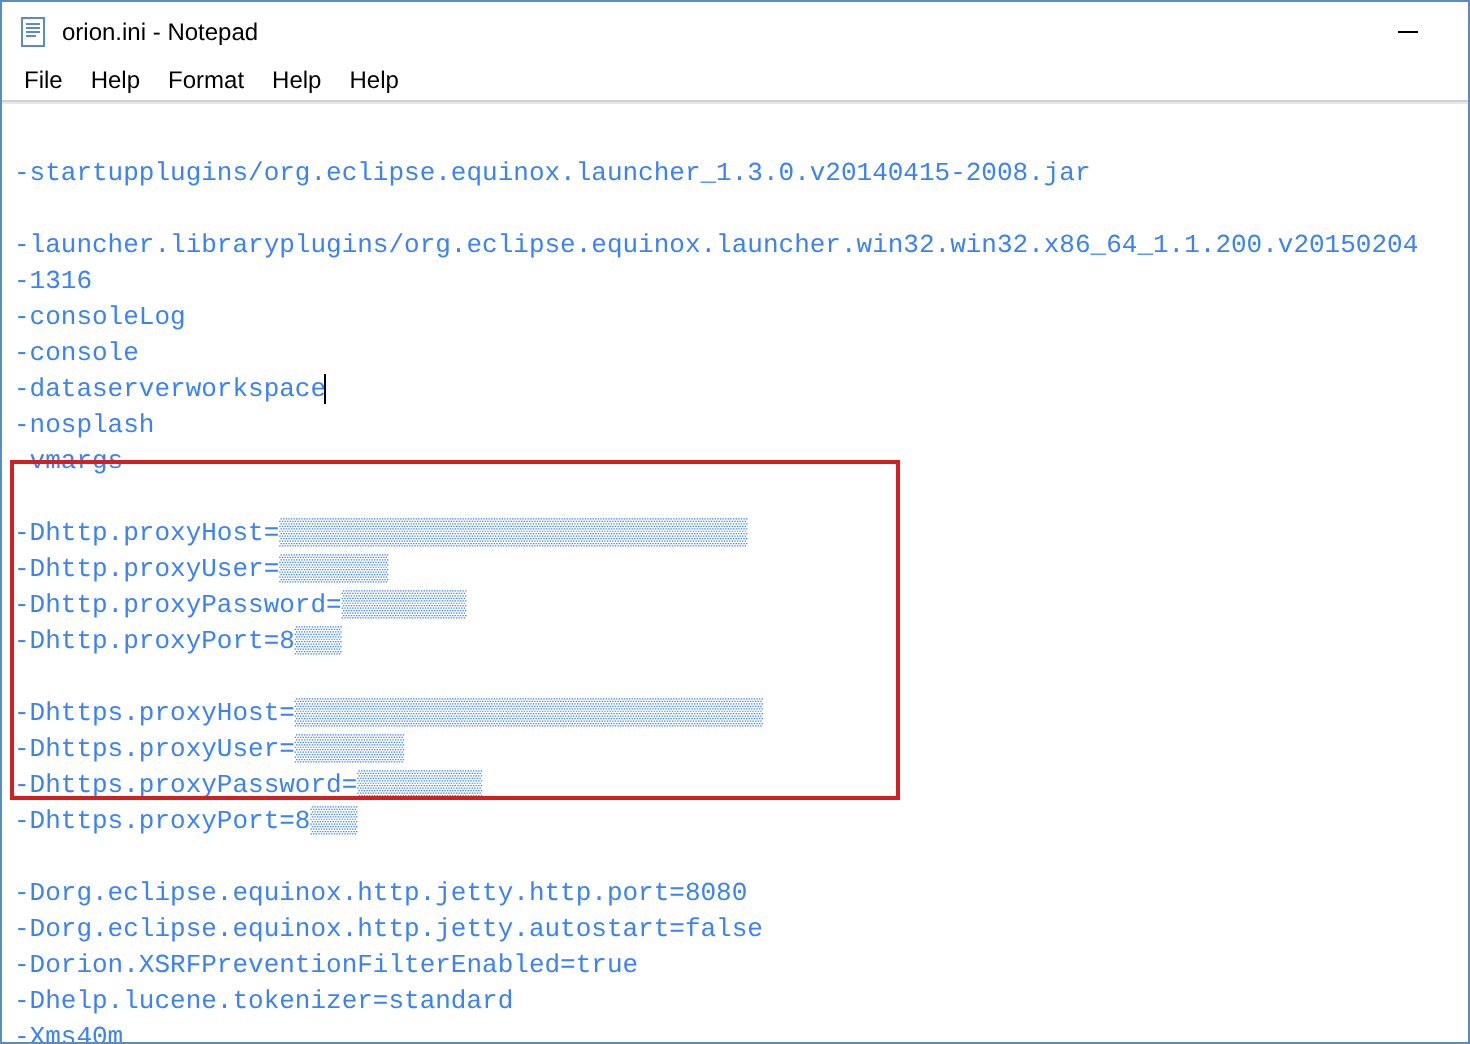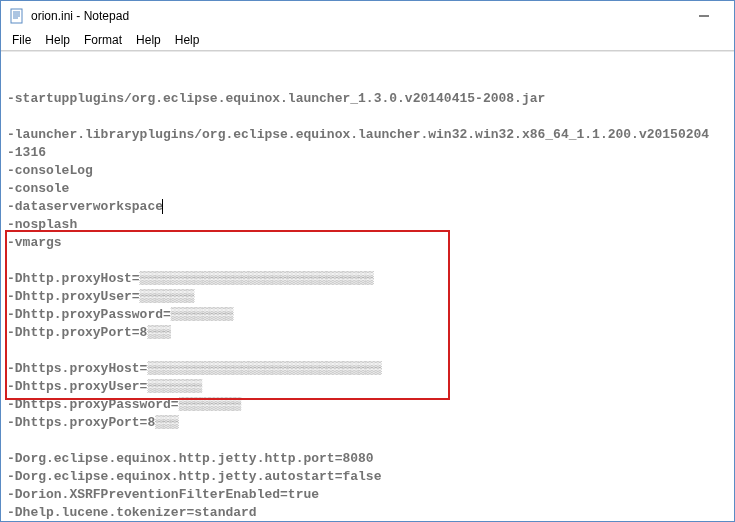--- a/index.html
+++ b/index.html
@@ -53,30 +53,29 @@
   background: #fff;
   border-bottom: 1px solid #d0d0d0;
 }
 .menu-item {
   padding: 2px 7px;
   font-size: 12px;
   color: #000;
 }
 .content-area {
   position: relative;
-  padding: 20px 6px;
+  padding: 8px 6px;
   font-family: Consolas, "Courier New", monospace;
   font-size: 13px;
   line-height: 18px;
-  color: #737373;
+  color: #3b82f6;
   white-space: pre;
   height: calc(100% - 50px);
   overflow: hidden;
   border-top: 1px solid #e8e8e8;
-  font-weight: bold;
 }
 .text-line {
   height: 18px;
   white-space: pre;
 }
 .highlight-box {
   position: absolute;
   border: 2px solid #d21f1f;
   pointer-events: none;
 }

